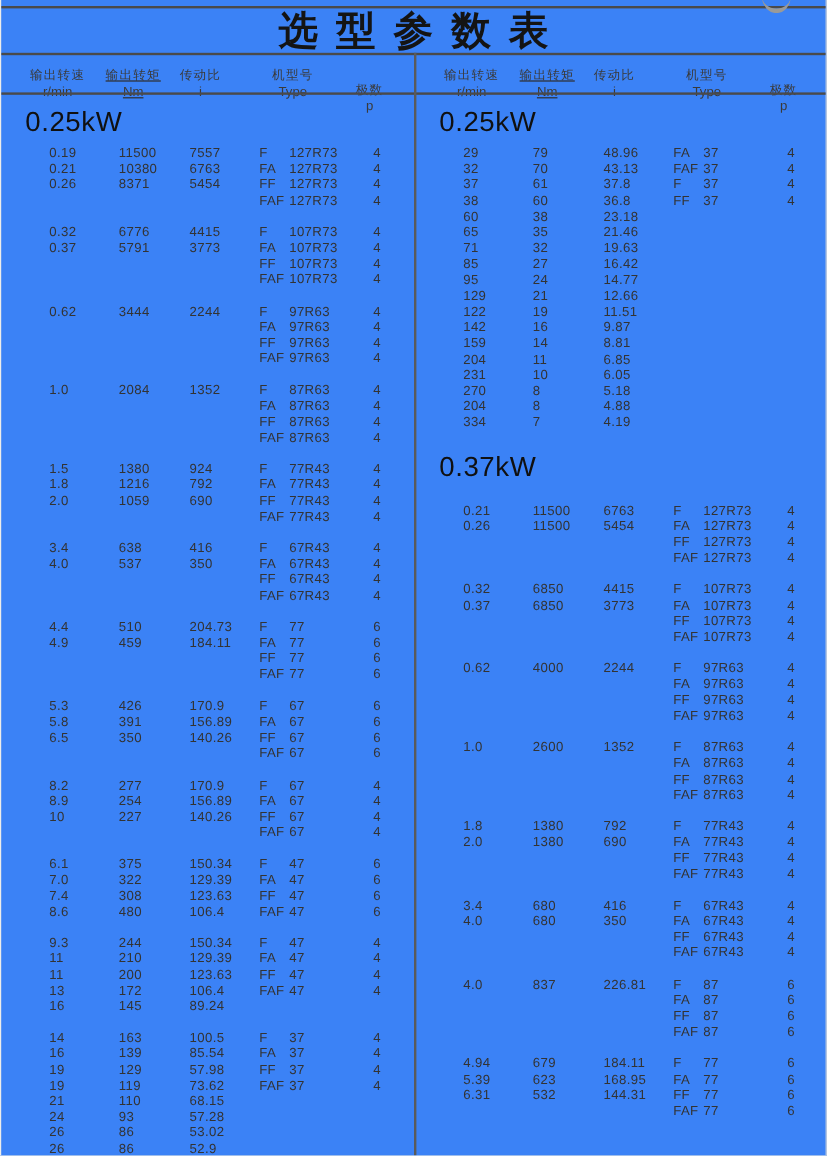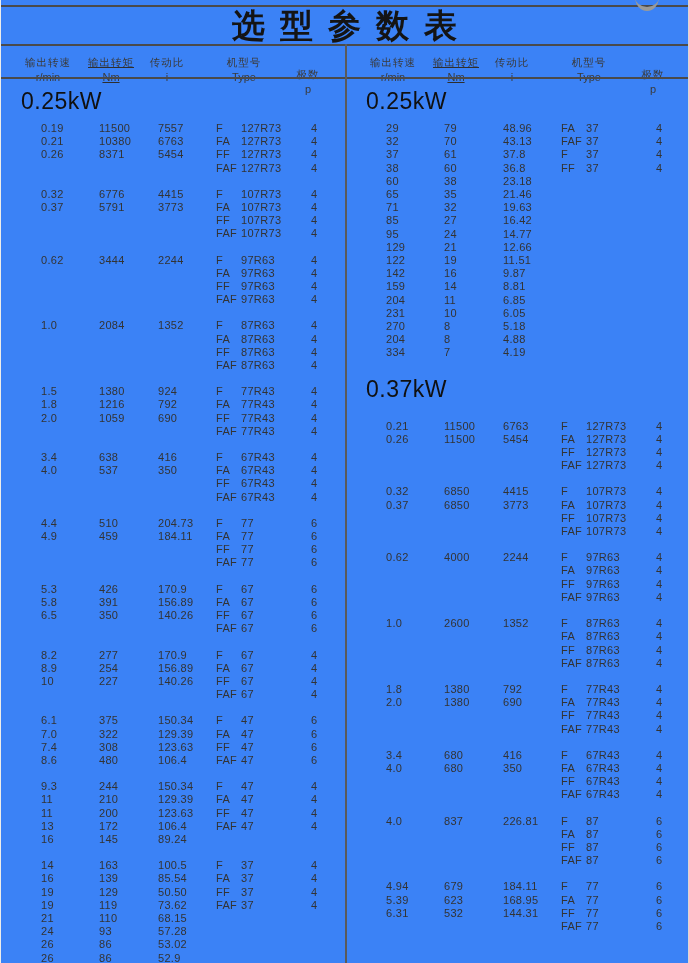--- a/index.html
+++ b/index.html
@@ -507,21 +507,21 @@
           <span class="cell">16</span>
           <span class="cell">139</span>
           <span class="cell">85.54</span>
           <span class="cell">FA</span>
           <span class="cell">37</span>
           <span class="cell">4</span>
         </div>
         <div class="row">
           <span class="cell">19</span>
           <span class="cell">129</span>
-          <span class="cell">50.50</span>
+          <span class="cell">57.98</span>
           <span class="cell">FF</span>
           <span class="cell">37</span>
           <span class="cell">4</span>
         </div>
         <div class="row">
           <span class="cell">19</span>
           <span class="cell">119</span>
           <span class="cell">73.62</span>
           <span class="cell">FAF</span>
           <span class="cell">37</span>

